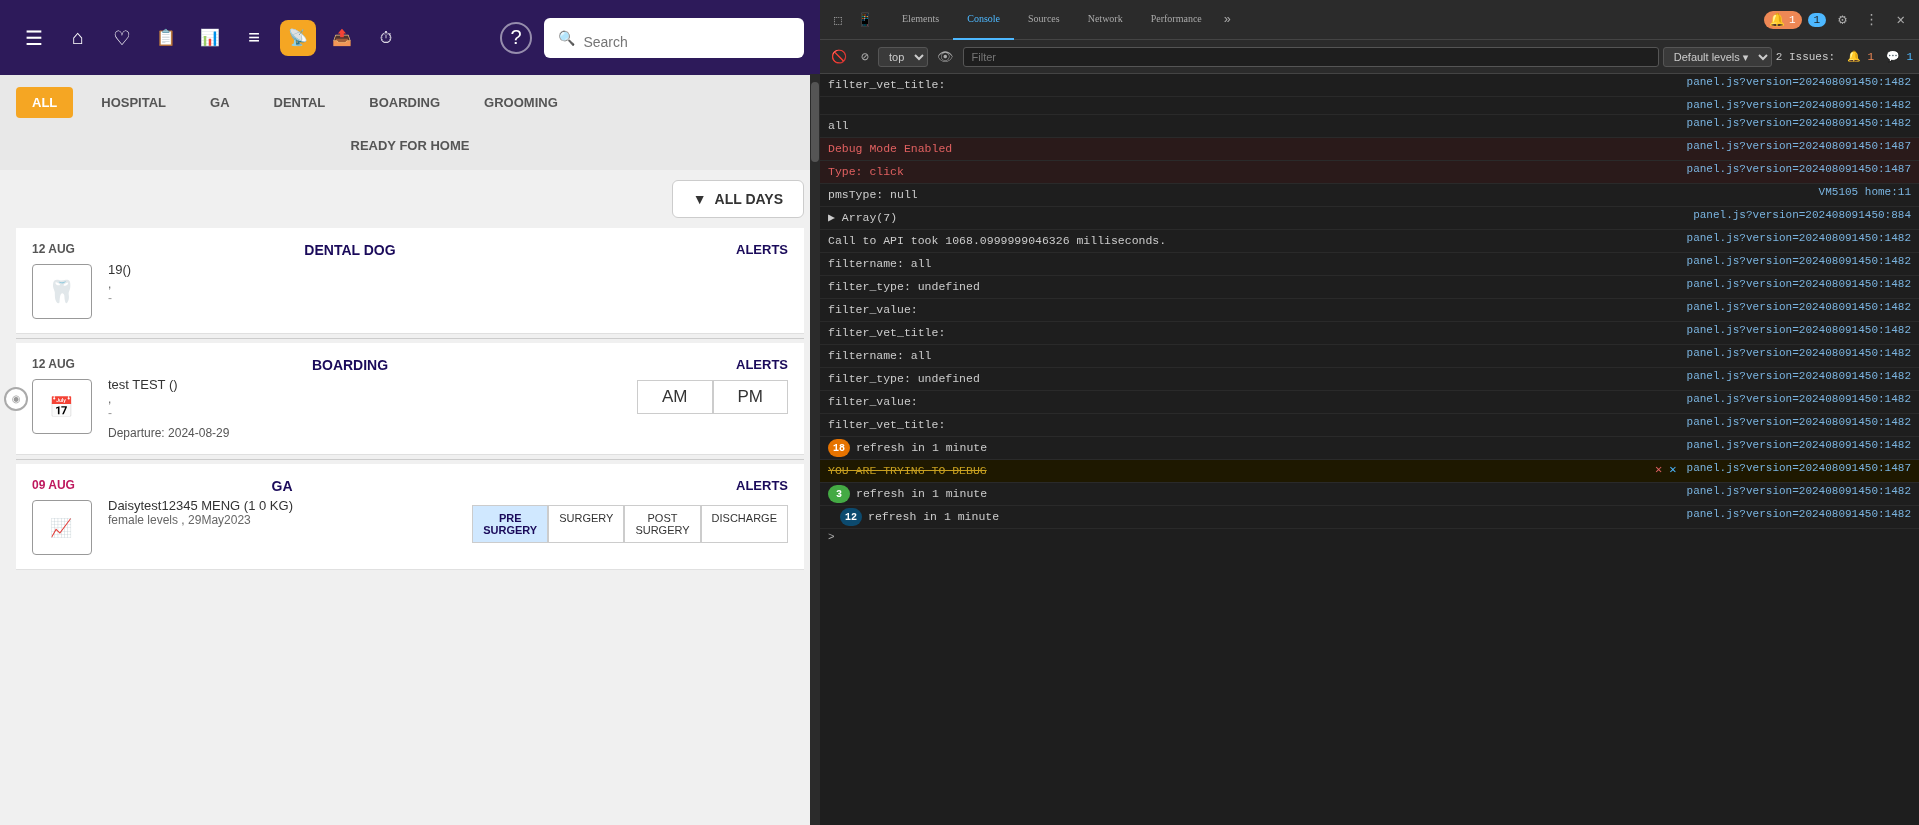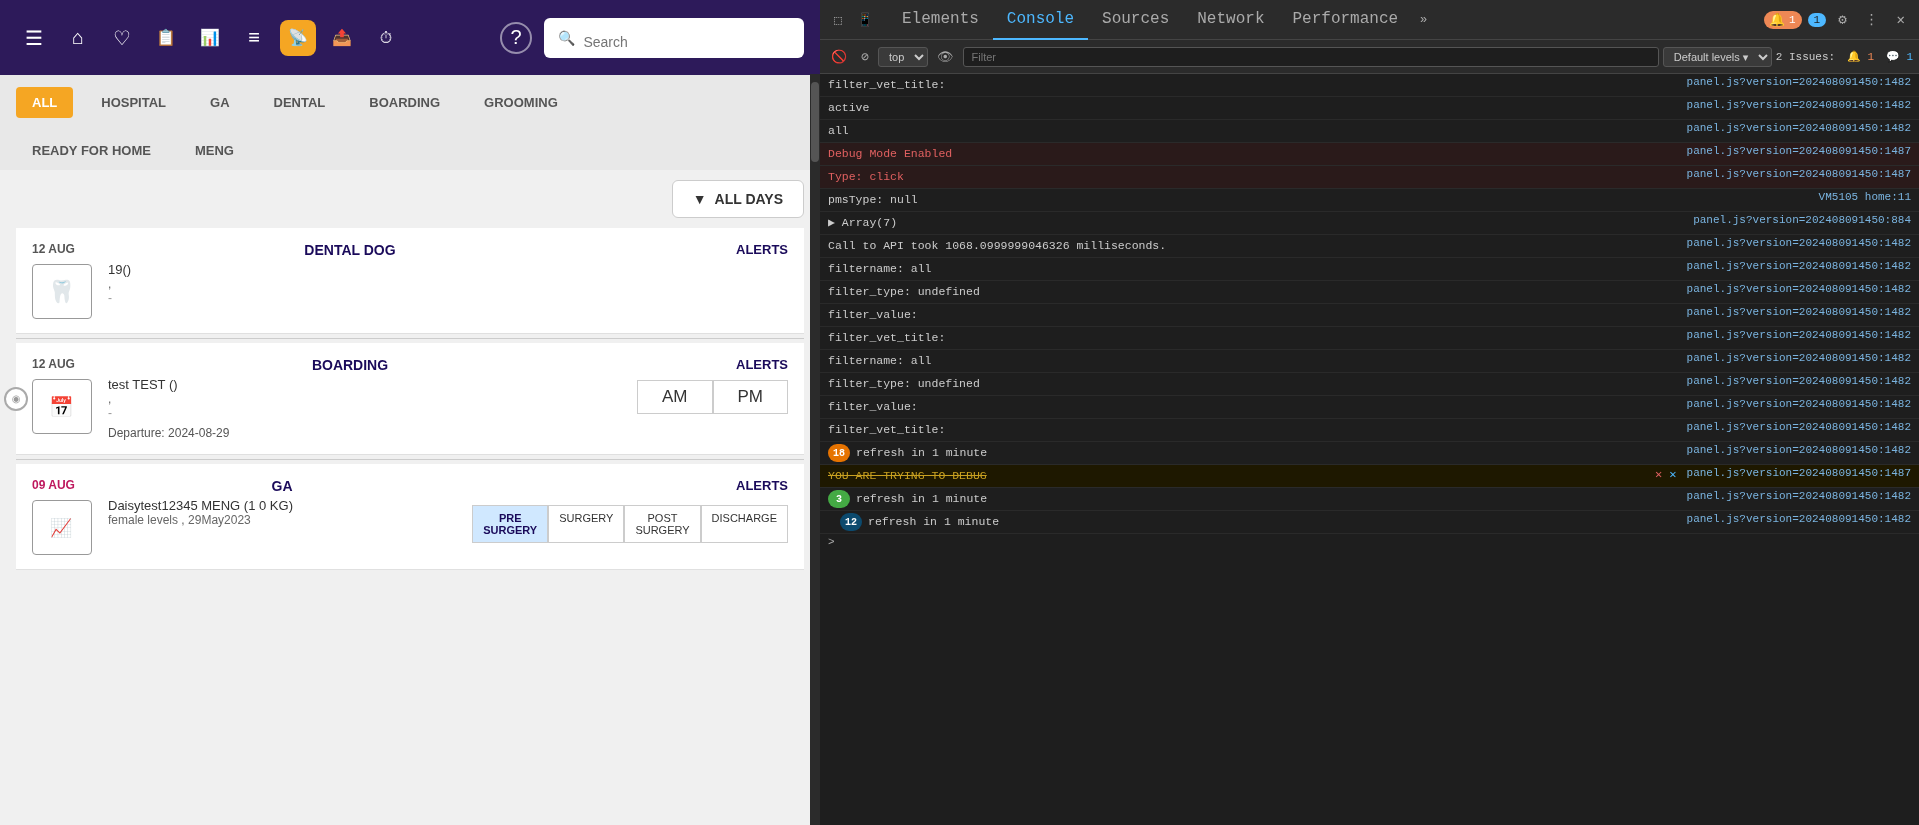--- a/index.html
+++ b/index.html
@@ -100,20 +100,21 @@
       background: #f5a623;
       color: white;
     }
     .filter-row2 {
       background: #e8e8e8;
       display: flex;
       align-items: center;
       padding: 0 16px;
       height: 40px;
       gap: 12px;
+      flex-direction: column;
     }
     .filter-row2 .filter-tab { font-size: 13px; }
 
     
     .days-filter-row {
       display: flex;
       justify-content: flex-end;
       padding: 10px 16px;
       background: #f0f0f0;
     }
@@ -266,24 +267,25 @@
     .devtools-tabs {
       display: flex;
       align-items: center;
       flex: 1;
     }
     .dt-tab {
       padding: 0 14px;
       height: 40px;
       display: flex;
       align-items: center;
-      font-size: 16px;
+      font-size: 10px;
       color: #aaa;
       cursor: pointer;
       border-bottom: 2px solid transparent;
+      font-family: Liberation Serif, serif;
     }
     .dt-tab.active {
       color: #4db8ff;
       border-bottom: 2px solid #4db8ff;
     }
     .dt-tab-more {
       color: #aaa;
       padding: 0 8px;
       cursor: pointer;
     }
@@ -579,21 +581,20 @@
     </div>
   </div>
 
   <div class="console-output">
 
     <div class="console-line">
       <span class="console-text">filter_vet_title:</span>
       <span class="console-link">panel.js?version=202408091450:1482</span>
     </div>
     <div class="console-line">
-      <span class="console-text">active</span>
       <span class="console-link">panel.js?version=202408091450:1482</span>
     </div>
     <div class="console-line">
       <span class="console-text">all</span>
       <span class="console-link">panel.js?version=202408091450:1482</span>
     </div>
     <div class="console-line" style="background:#2a1a1a;">
       <span class="console-text red">Debug Mode Enabled</span>
       <span class="console-link">panel.js?version=202408091450:1487</span>
     </div>

